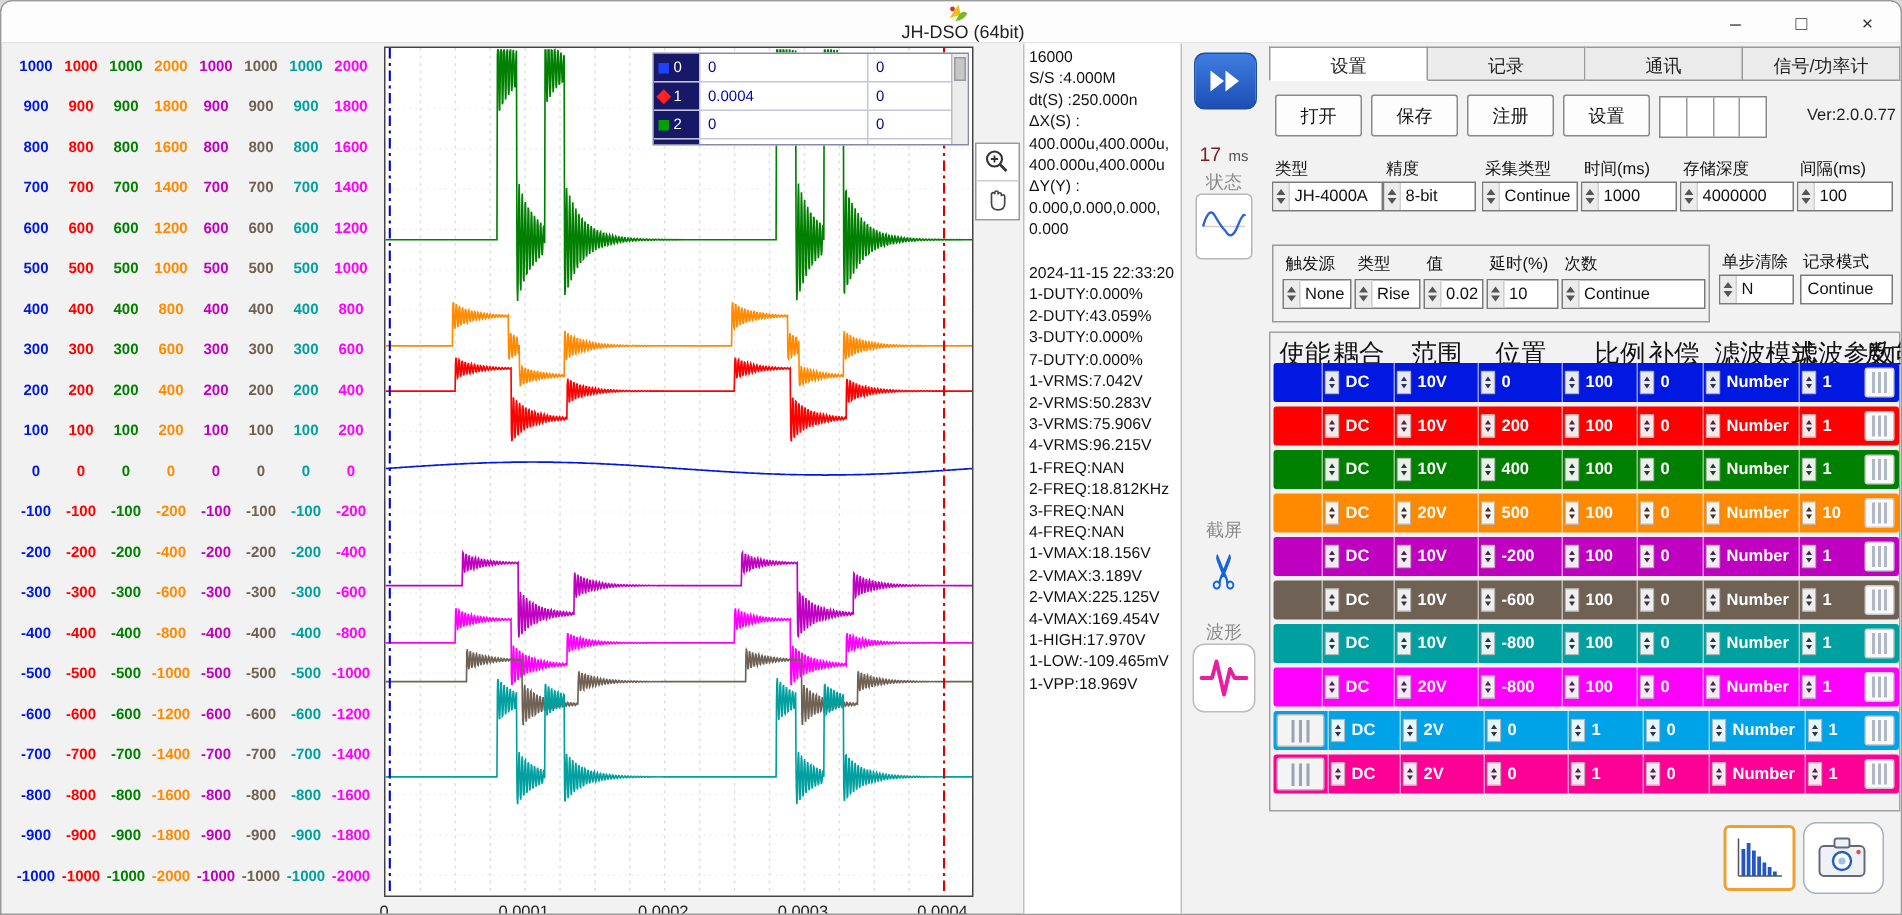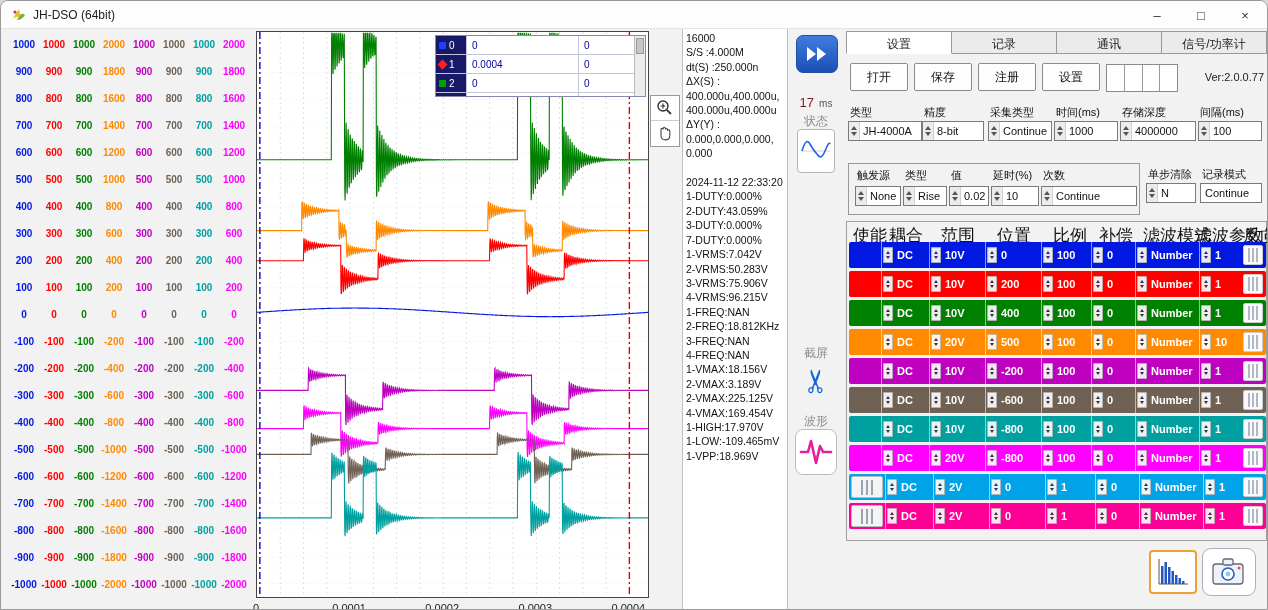--- a/index.html
+++ b/index.html
@@ -1,20 +1,20 @@
 <!DOCTYPE html>
 <html><head>
 <meta charset="utf-8">
 <style>
   html,body{margin:0;padding:0;background:#d8d8d8;}
   *{box-sizing:border-box;}
   .root{position:relative;width:1268px;height:610px;background:#f2f2f2;font-family:"Liberation Sans",sans-serif;
         border:1px solid #9a9a9a;border-radius:8px 8px 0 0;overflow:hidden;}
   
-  .titlebar{position:absolute;left:0;top:0;width:100%;height:28px;background:#fdfdfd;border-bottom:1px solid #e3e3e3;display:flex;align-items:center;padding-left:10px;}
+  .titlebar{position:absolute;left:0;top:0;width:100%;height:28px;background:#fdfdfd;border-bottom:1px solid #e3e3e3;display:flex;align-items:center;padding-left:10px;flex-direction:column;}
   .title{font-size:12px;color:#222;margin-left:6px;}
   .winbtns{position:absolute;right:0;top:0;height:28px;display:flex;}
   .wbtn{width:44px;height:28px;display:flex;align-items:center;justify-content:center;font-size:13px;color:#333;cursor:default;}
   
   .plotwrap{position:absolute;left:8px;top:28px;width:673px;height:582px;}
   .ylabels{position:absolute;left:0;top:2px;width:247px;height:567px;}
   .ylrow{height:27px;display:flex;align-items:center;}
   .ylv{width:30px;text-align:center;font-size:10px;font-weight:700;}
   .plotbox{position:absolute;left:247px;top:2px;width:393px;height:567px;background:#fff;border:1px solid #444;}
   .plotbox svg{position:absolute;left:0;top:0;}
@@ -437,21 +437,21 @@
       <div class="mline">16000</div>
       <div class="mline">S/S  :4.000M</div>
       <div class="mline">dt(S) :250.000n</div>
       <div class="mline">ΔX(S) :</div>
       <div class="mline">400.000u,400.000u,</div>
       <div class="mline">400.000u,400.000u</div>
       <div class="mline">ΔY(Y) :</div>
       <div class="mline">0.000,0.000,0.000,</div>
       <div class="mline">0.000</div>
       <div class="mline">&nbsp;</div>
-      <div class="mline">2024-11-12 22:33:20</div>
+      <div class="mline">2024-11-15 22:33:20</div>
       <div class="mline">1-DUTY:0.000%</div>
       <div class="mline">2-DUTY:43.059%</div>
       <div class="mline">3-DUTY:0.000%</div>
       <div class="mline">7-DUTY:0.000%</div>
       <div class="mline">1-VRMS:7.042V</div>
       <div class="mline">2-VRMS:50.283V</div>
       <div class="mline">3-VRMS:75.906V</div>
       <div class="mline">4-VRMS:96.215V</div>
       <div class="mline">1-FREQ:NAN</div>
       <div class="mline">2-FREQ:18.812KHz</div>
@@ -612,21 +612,21 @@
     <span class="flbl" style="left:358px;top:138px">记录模式</span>
     <div class="pbox" style="left:356px;top:154px;width:62px">
       <span>Continue</span>
     </div>
     <div class="chtable">
       <div class="chheader">
           <span style="left: 6px;">使能</span>
           <span style="left: 42px;">耦合</span>
           <span style="left: 94px;">范围</span>
           <span style="left: 150px;">位置</span>
-          <span style="left: 206px;">比例</span>
+          <span style="left: 216px;">比例</span>
           <span style="left: 252px;">补偿</span>
           <span style="left: 296px;">滤波模式</span>
           <span style="left: 348px;">滤波参数</span>
           <span style="left: 396px; text-align: right;">反向</span>
         </div>
       <div class="chrows">
           <div class="chrow" style="background: rgb(0, 24, 224);">
             <div class="chen"></div>
             <div class="chspin" style="width: 48px;">
               <span class="car">

